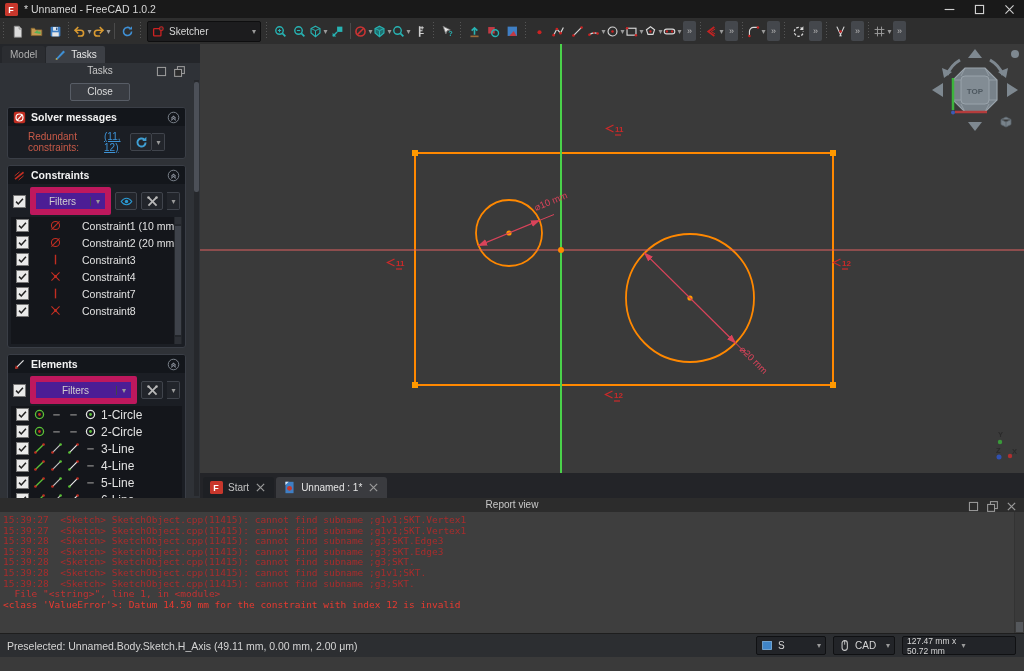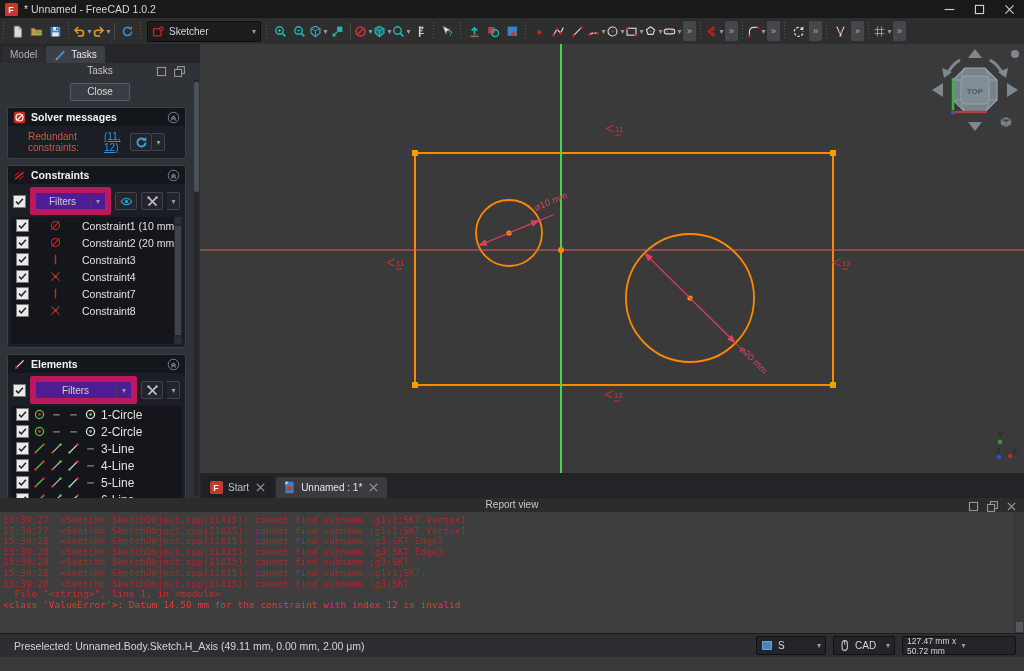--- a/index.html
+++ b/index.html
@@ -80,21 +80,21 @@
   .report-title .dock-ics{position:absolute;right:6px;top:2px;display:flex;gap:6px;}
   .report-body{flex:1;background:#3e3e3e;font-family:"DejaVu Sans Mono",monospace;font-size:9.5px;line-height:10.6px;padding:3px 0 0 3px;position:relative;overflow:hidden;}
   .rline{white-space:pre;}
   .rline.dim{color:#a82c2c;}
   .rline.mid{color:#c23232;}
   .rline.bright{color:#e83a30;}
   .rscroll{position:absolute;right:0;top:0;bottom:0;width:9px;background:#3a3a3a;border-left:1px solid #333;}
   .rscroll .thumb{position:absolute;right:1px;bottom:1px;width:7px;height:10px;background:#55585c;}
   
   .statusbar{height:24px;background:#2c2e31;border-top:1px solid #1e1e1e;display:flex;align-items:center;box-sizing:border-box;flex:none;}
-  .sb-left{margin-left:14px;font-size:10.5px;color:#d4d4d4;}
+  .sb-left{margin-left:7px;font-size:10.5px;color:#d4d4d4;}
   .sb-right{margin-left:auto;display:flex;gap:7px;margin-right:8px;align-items:center;}
   .sb-select{height:17px;background:#222428;border:1px solid #101113;border-radius:2px;display:flex;align-items:center;gap:4px;padding:0 4px;color:#d6d6d6;font-size:10px;}
   .sb-select svg{width:12px;height:12px;}
   .sb-select.dims{font-size:8.5px;width:104px;}
   .sb-select.dims span{flex:1;}
 </style>
 </head>
 <body>
 
 <div id="app">

